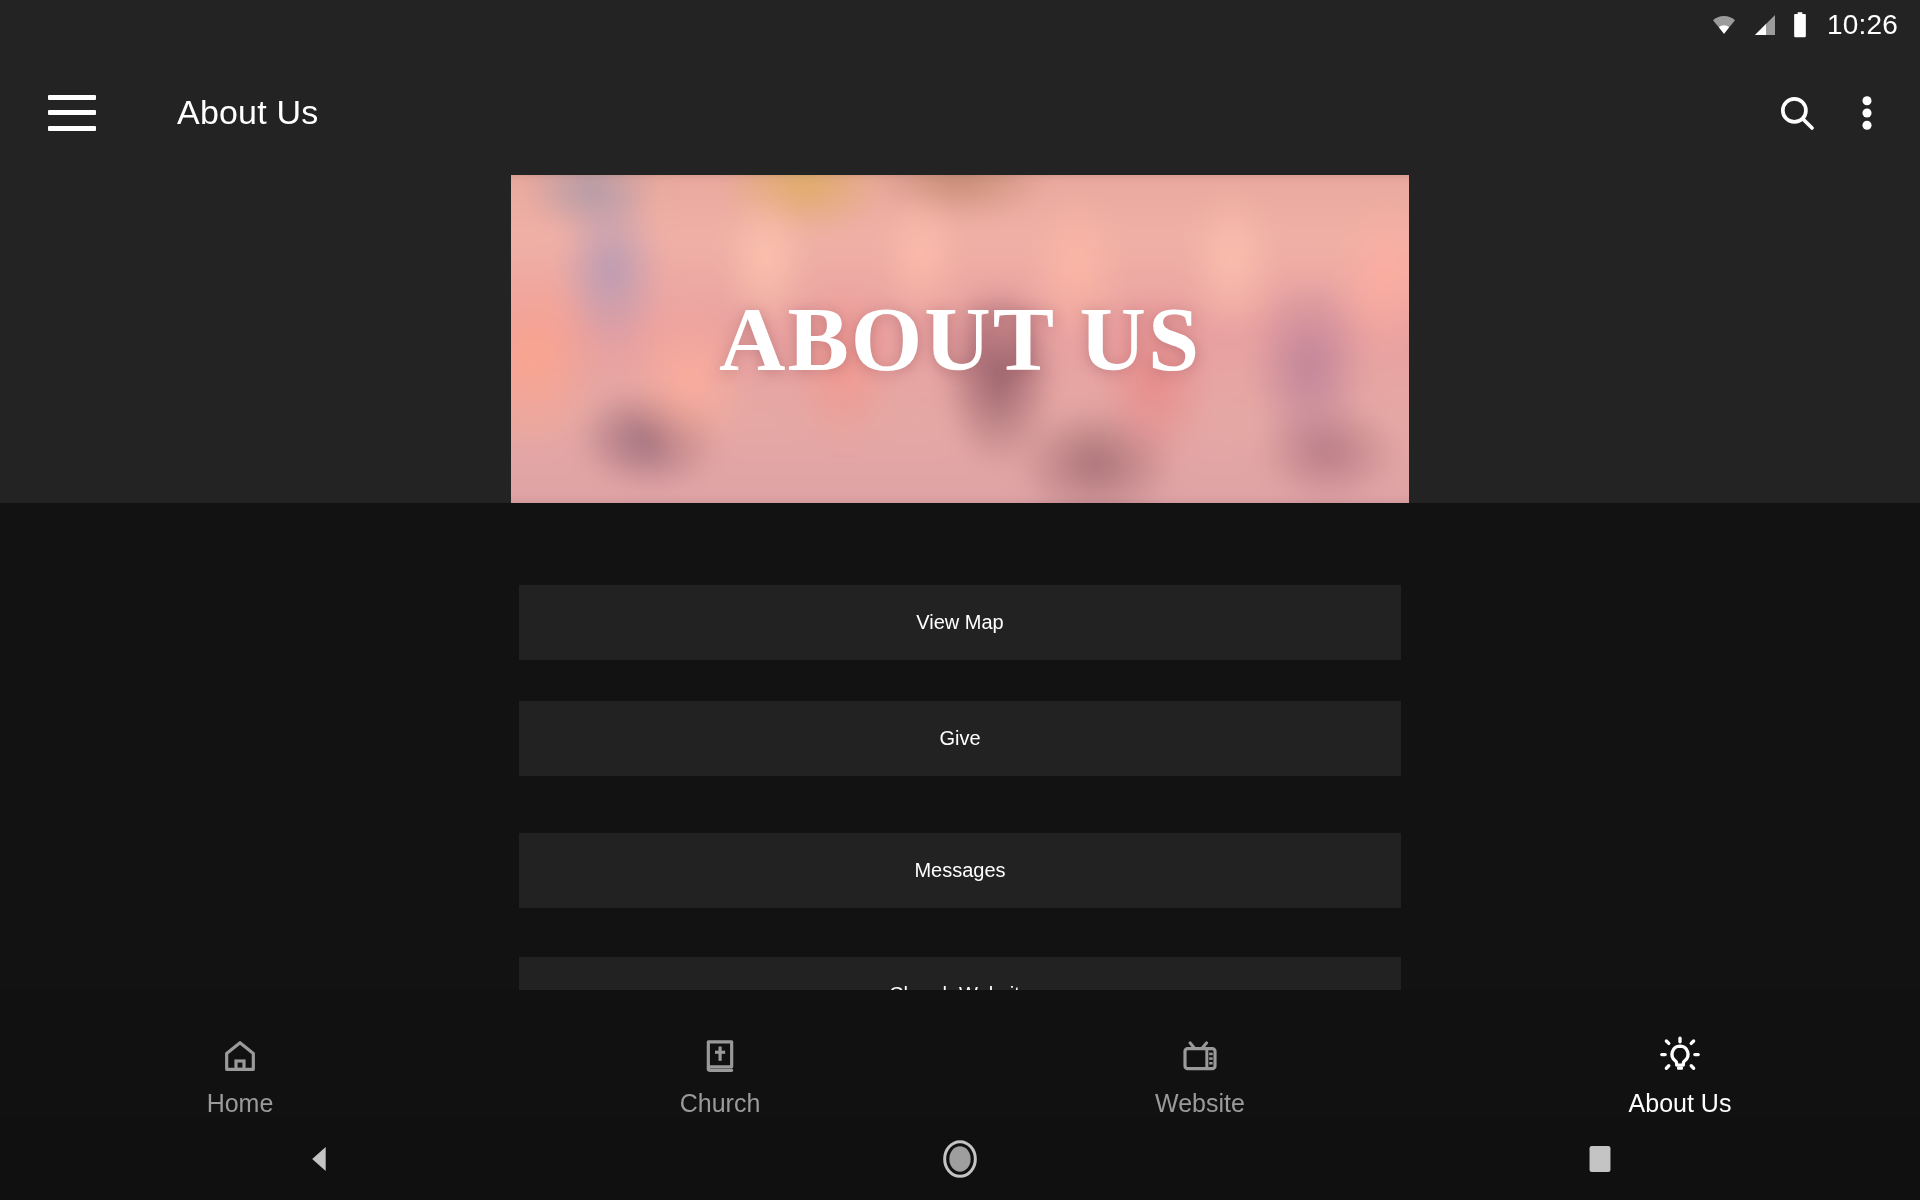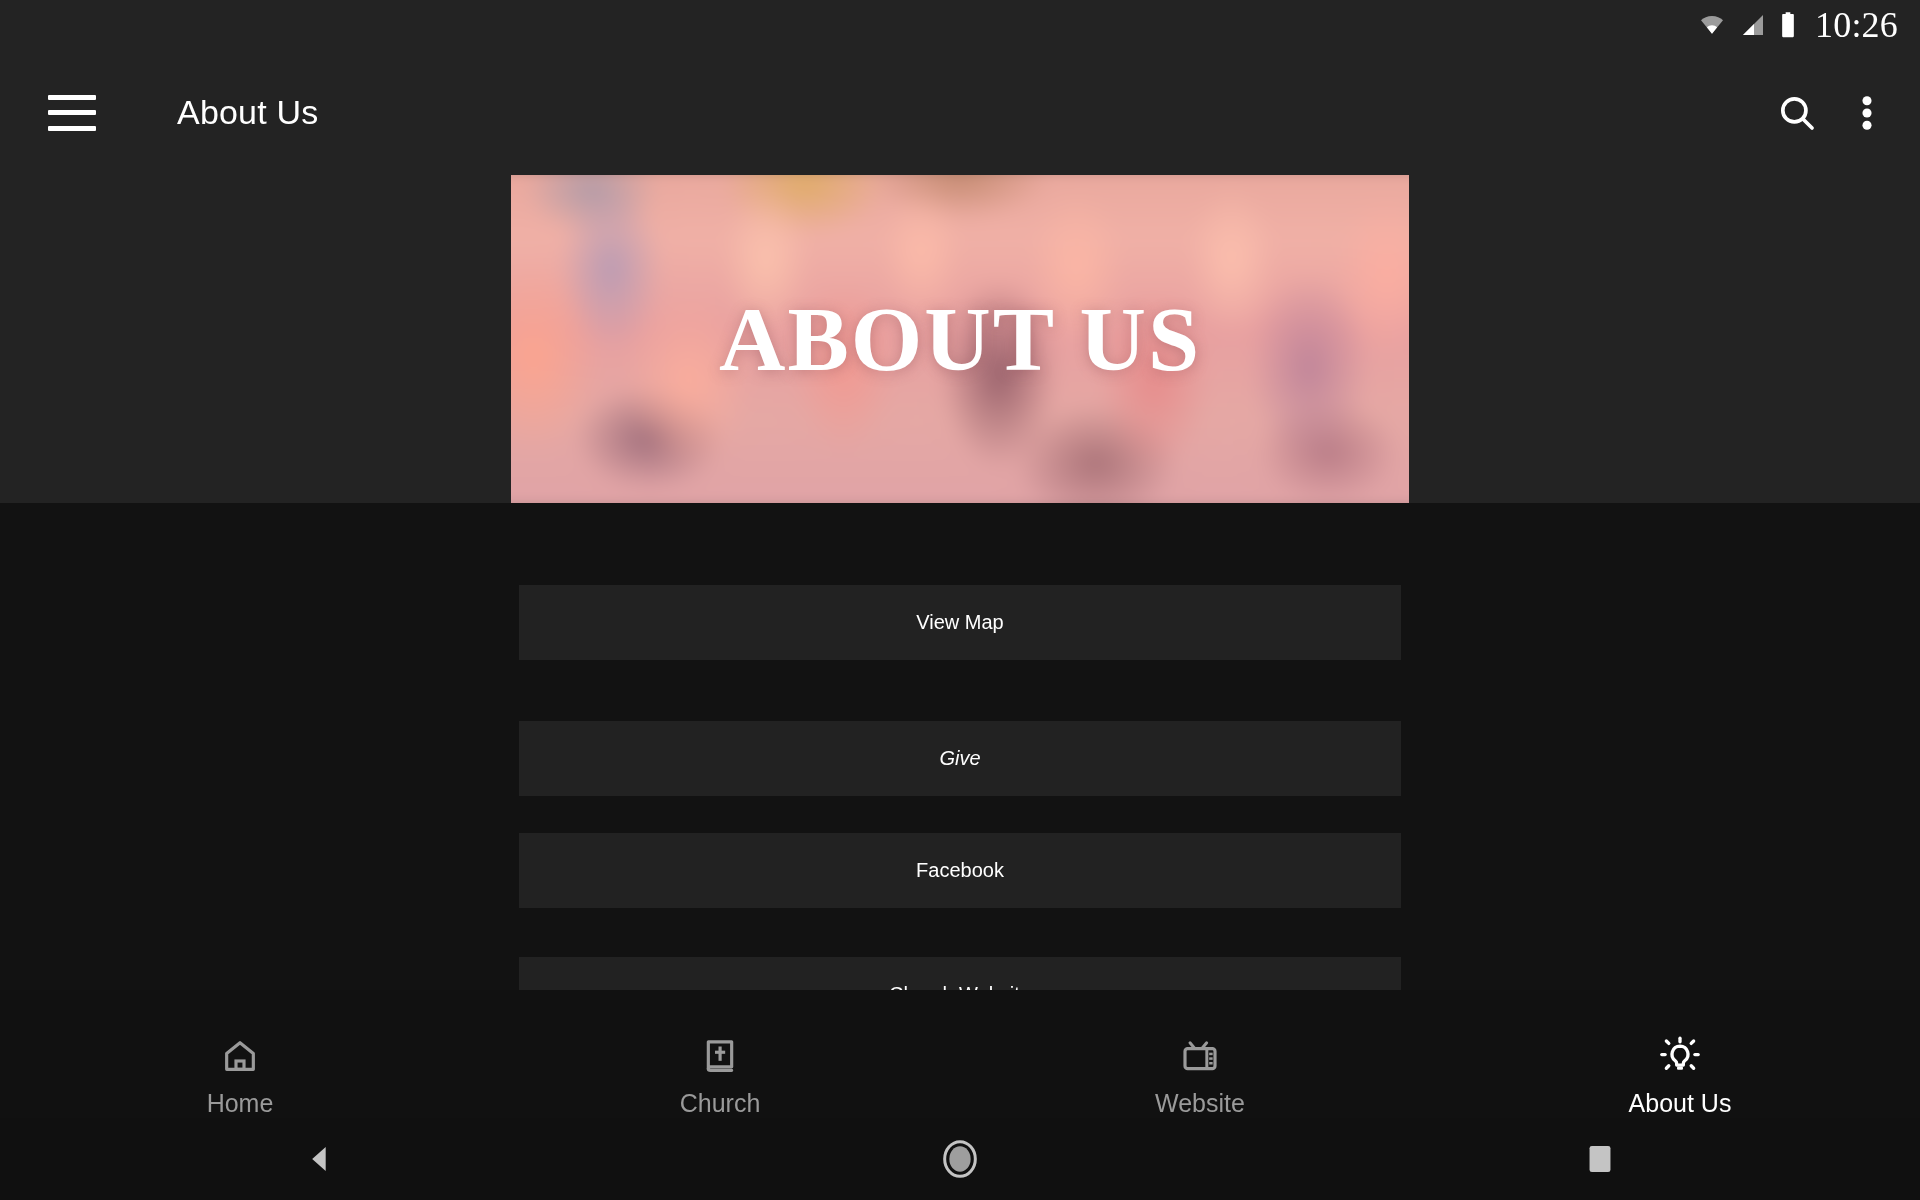--- a/index.html
+++ b/index.html
@@ -20,22 +20,22 @@
   .statusbar {
     position:absolute; top:0; left:0;
     width:1920px; height:50px;
     background:#232323;
     display:flex; align-items:center; justify-content:flex-end;
     padding-right:22px;
     gap:12px;
   }
   .statusbar .sb-icon { display:flex; align-items:center; }
   .status-time {
-    color:#fff; font-size:36px; letter-spacing:.2px;
-    font-family:Liberation Serif, serif;
+    color:#fff; font-size:28px; letter-spacing:.2px;
+    font-family:Liberation Sans, sans-serif;
     margin-left:6px;
   }
 
   
   .appbar {
     position:absolute; top:50px; left:0;
     width:1920px; height:125px;
     background:#232323;
     display:flex; align-items:center;
   }
@@ -116,21 +116,21 @@
   .btn {
     position:absolute; left:519px;
     width:882px; height:75px;
     background:#222222;
     color:#fff;
     display:flex; align-items:center; justify-content:center;
     font-size:20px;
     cursor:pointer;
   }
   .btn-0 { top:82px; }
-  .btn-1 { top:218px;font-style:italic; }
+  .btn-1 { top:198px; }
   .btn-2 { top:330px; }
   .btn-3 { top:454px; }
 
   
   .tabbar {
     position:absolute; top:990px; left:0;
     width:1920px; height:128px;
     background:#111111;
     display:flex; align-items:flex-end;
   }
@@ -208,21 +208,21 @@
   <div class="hero-wrap">
     <div class="hero">
       <div class="hero-photo"></div>
       <div class="hero-title">ABOUT US</div>
     </div>
   </div>
 
   <div class="content">
     <div class="btn btn-0">View Map</div>
     <div class="btn btn-1">Give</div>
-    <div class="btn btn-2">Facebook</div>
+    <div class="btn btn-2">Messages</div>
     <div class="btn btn-3">Church Website</div>
   </div>
 
   <div class="tabbar">
 
     <div class="tab">
       <span class="tab-icon">
         <svg width="40" height="40" viewBox="0 0 24 24">
           <path d="M4 10.5L12 4l8 6.5V20H4v-9.5z" fill="none" stroke="#9a9a9a" stroke-width="1.9" stroke-linejoin="round"></path>
           <rect x="9.6" y="15" width="4.8" height="5" fill="none" stroke="#9a9a9a" stroke-width="1.9"></rect>

